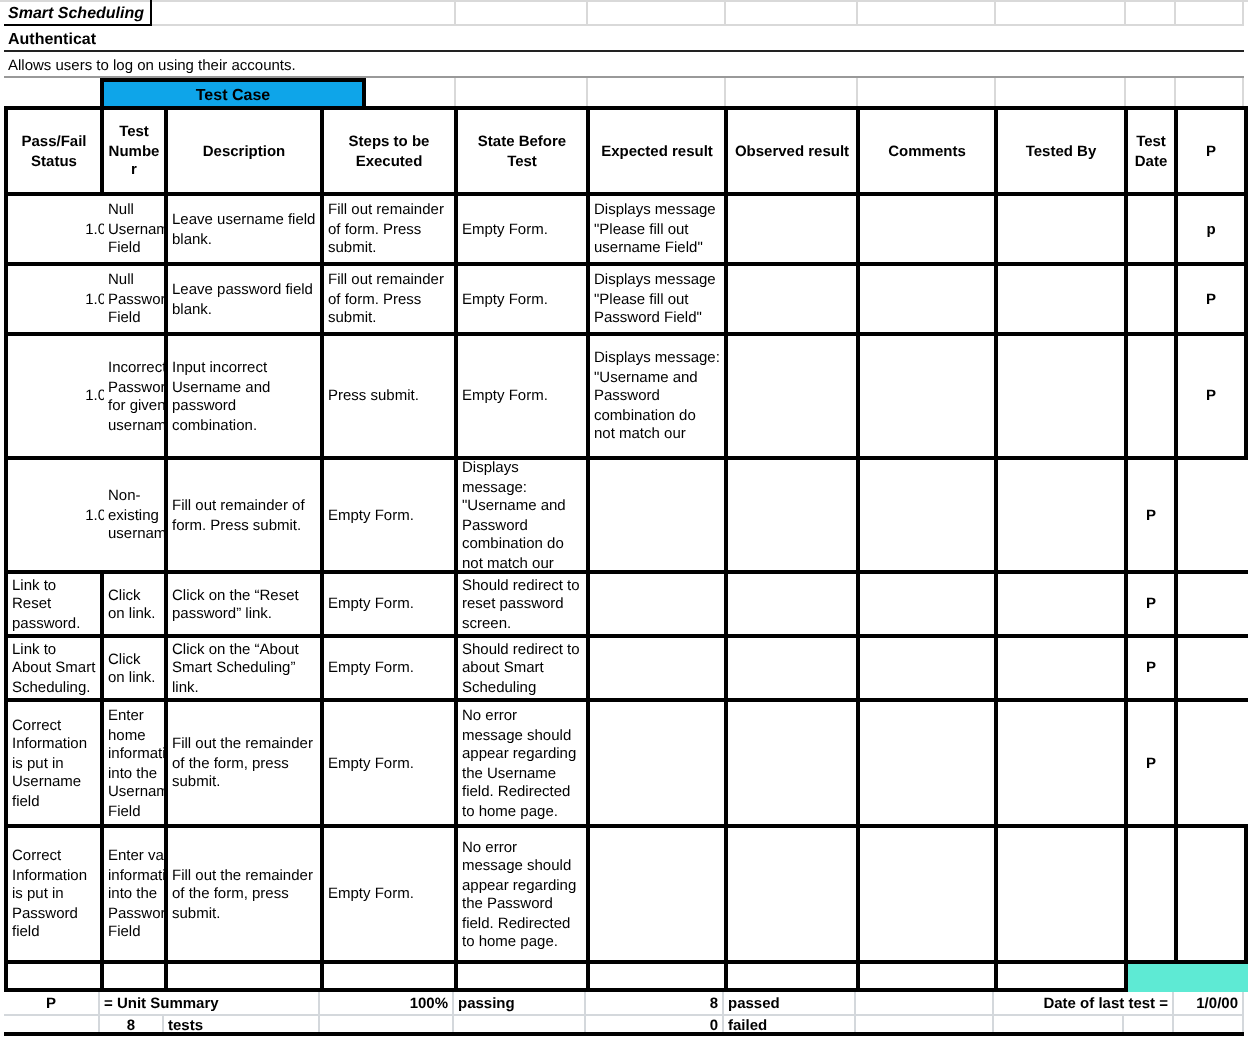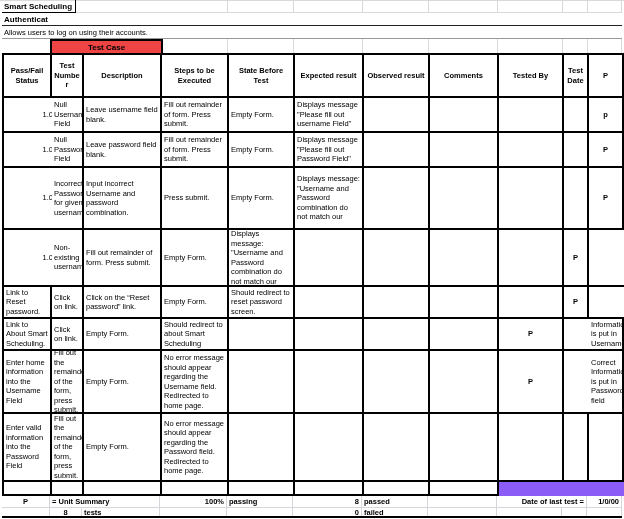--- a/index.html
+++ b/index.html
@@ -7,36 +7,36 @@
     width:624px;height:519px;background:#ffffff;color:#000;
     font-family:"Liberation Sans",sans-serif;position:relative;overflow:hidden;
   }
   .abs{position:absolute;}
   
   .vline{position:absolute;width:1px;background:#d9d9d9;}
   .hline{position:absolute;height:1px;background:#d9d9d9;}
   
   #title-cell{left:2px;top:0;width:74px;height:13px;line-height:13px;
     border-right:1px solid #000;border-bottom:1px solid #000;
-    font-size:8px;font-weight:bold;padding-left:2px;box-sizing:border-box;white-space:nowrap;overflow:visible;}
+    font-size:8px;font-weight:bold;font-style:italic;padding-left:2px;box-sizing:border-box;white-space:nowrap;overflow:visible;}
   #section-row{left:2px;top:13px;width:620px;height:13px;line-height:13px;
     border-bottom:1px solid #222;font-size:8px;font-weight:bold;padding-left:2px;box-sizing:border-box;}
   #desc-row{left:2px;top:26px;width:620px;height:13px;line-height:13px;
     border-bottom:1px solid #999;font-size:7.5px;padding-left:2px;box-sizing:border-box;}
-  #test-case-box{left:50px;top:39px;width:113px;height:14px;
+  #test-case-box{left:50px;top:39px;width:133px;height:14px;
     border:2px solid #000;border-bottom:none;box-sizing:border-box;
     display:flex;align-items:center;justify-content:center;
-    font-size:8px;font-weight:bold;background:#ef4444;z-index:2;}
+    font-size:8px;font-weight:bold;background:#0ea5e9;z-index:2;}
   
   #grid{
     position:absolute;left:2px;top:53px;z-index:1;
     display:grid;
     grid-template-columns:48px 32px 78px 67px 66px 69px 66px 69px 65px 25px 35px;
     grid-template-rows:43px 35px 35px 62px 57px 32px 32px 63px 68px 14px;
-    border-top:2px solid #000;border-left:2px solid #000;background:#8b5cf6;
+    border-top:2px solid #000;border-left:2px solid #000;background:#5eead4;
   }
   #grid > div{
     border-right:2px solid #000;border-bottom:2px solid #000;box-sizing:border-box;
     overflow:hidden;display:flex;align-items:center;padding:0 2px;
     font-size:7.5px;line-height:9.5px;background:#fff;
   }
   #grid .th{font-weight:bold;justify-content:center;text-align:center;overflow-wrap:anywhere;}
   #grid .c-status{font-weight:bold;justify-content:center;}
   #grid .c-num{justify-content:center;padding-left:48px;}
   
@@ -154,20 +154,21 @@
   <div>Should redirect to reset password screen.</div>
   <div></div>
   <div></div>
   <div></div>
   <div></div>
 
   <div class="c-status">P</div>
   <div class="c-num">1.006</div>
   <div>Link to About Smart Scheduling.</div>
   <div>Click on link.</div>
+  <div>Click on the “About Smart Scheduling” link.</div>
   <div>Empty Form.</div>
   <div>Should redirect to about Smart Scheduling</div>
   <div></div>
   <div></div>
   <div></div>
   <div></div>
 
   <div class="c-status">P</div>
   <div class="c-num">1.007</div>
   <div>Correct Information is put in Username field</div>

